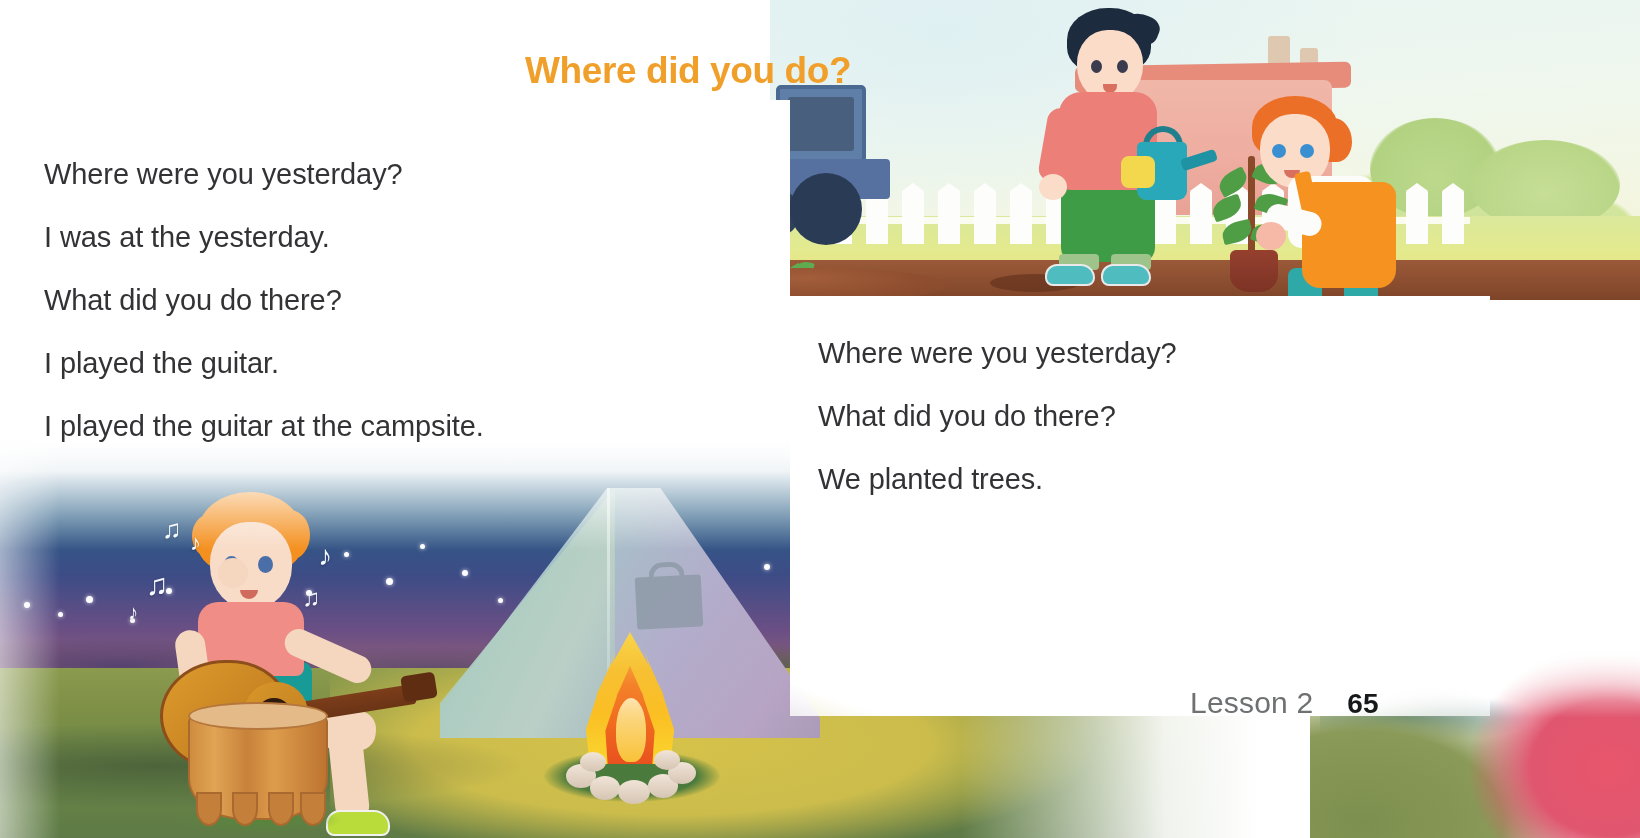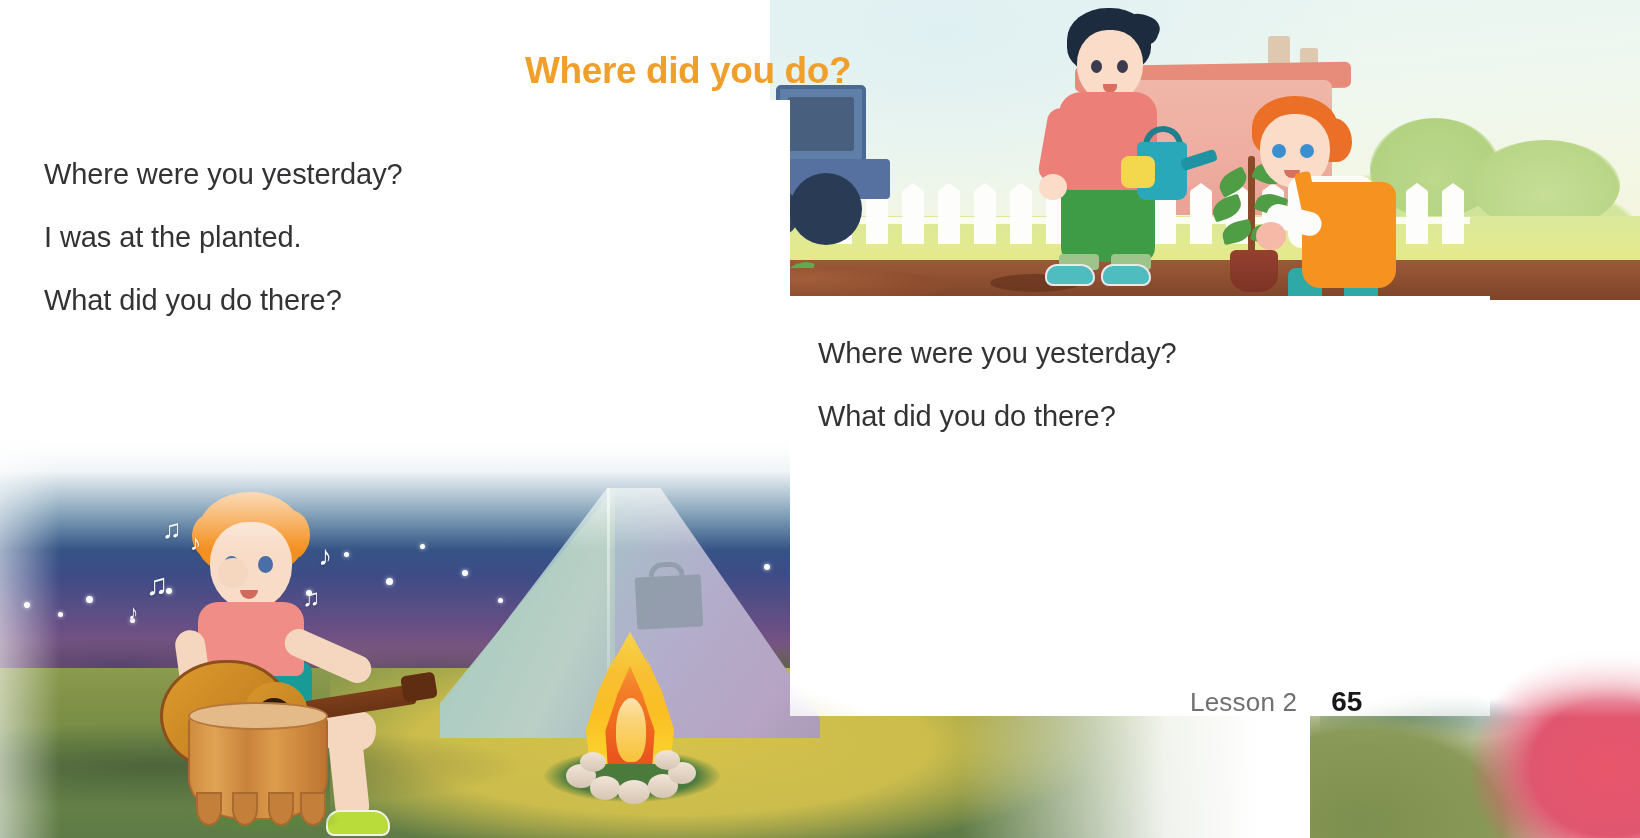--- a/index.html
+++ b/index.html
@@ -533,21 +533,21 @@
     background: linear-gradient(180deg,#ffffff 0%, #ffffff 82%, rgba(255,255,255,0.0) 100%);
   }
   .text-white-bg-right {
     position: absolute; left: 790px; top: 296px; width: 700px; height: 420px;
     background: radial-gradient(ellipse 110% 100% at 45% 40%, #ffffff 0%, #ffffff 66%, rgba(255,255,255,0.0) 100%);
   }
   .footer {
     position: absolute; left: 1190px; top: 686px;
     display: flex; align-items: baseline; gap: 34px;
   }
-  .footer-lesson { font-size: 26px; color: #6f7072; letter-spacing: 0.2px; }
+  .footer-lesson { font-size: 30px; color: #6f7072; letter-spacing: 0.2px; }
   .footer-page { font-size: 28px; font-weight: bold; color: #17181a; }
 </style>
 </head>
 <body>
 
 <div id="page">
 
   <div class="farm-scene">
     <div class="farm-sky"></div>
     <div class="farm-hills"></div>
@@ -755,27 +755,30 @@
     <div class="rf-fade"></div>
   </div>
 
   <div class="text-white-bg-left"></div>
   <div class="text-white-bg-right"></div>
 
   <div class="title">Where did you do?</div>
 
   <div class="dialog-left">
     <div class="line">Where were you yesterday?</div>
-    <div class="line">I was at the planted.</div>
+    <div class="line">I was at the yesterday.</div>
     <div class="line">What did you do there?</div>
+    <div class="line">I played the guitar.</div>
+    <div class="line">I played the guitar at the campsite.</div>
   </div>
 
   <div class="dialog-right">
     <div class="line">Where were you yesterday?</div>
     <div class="line">What did you do there?</div>
+    <div class="line">We planted trees.</div>
   </div>
 
   <div class="footer">
     <span class="footer-lesson">Lesson 2</span>
     <span class="footer-page">65</span>
   </div>
 
 </div>
 
 </body></html>

